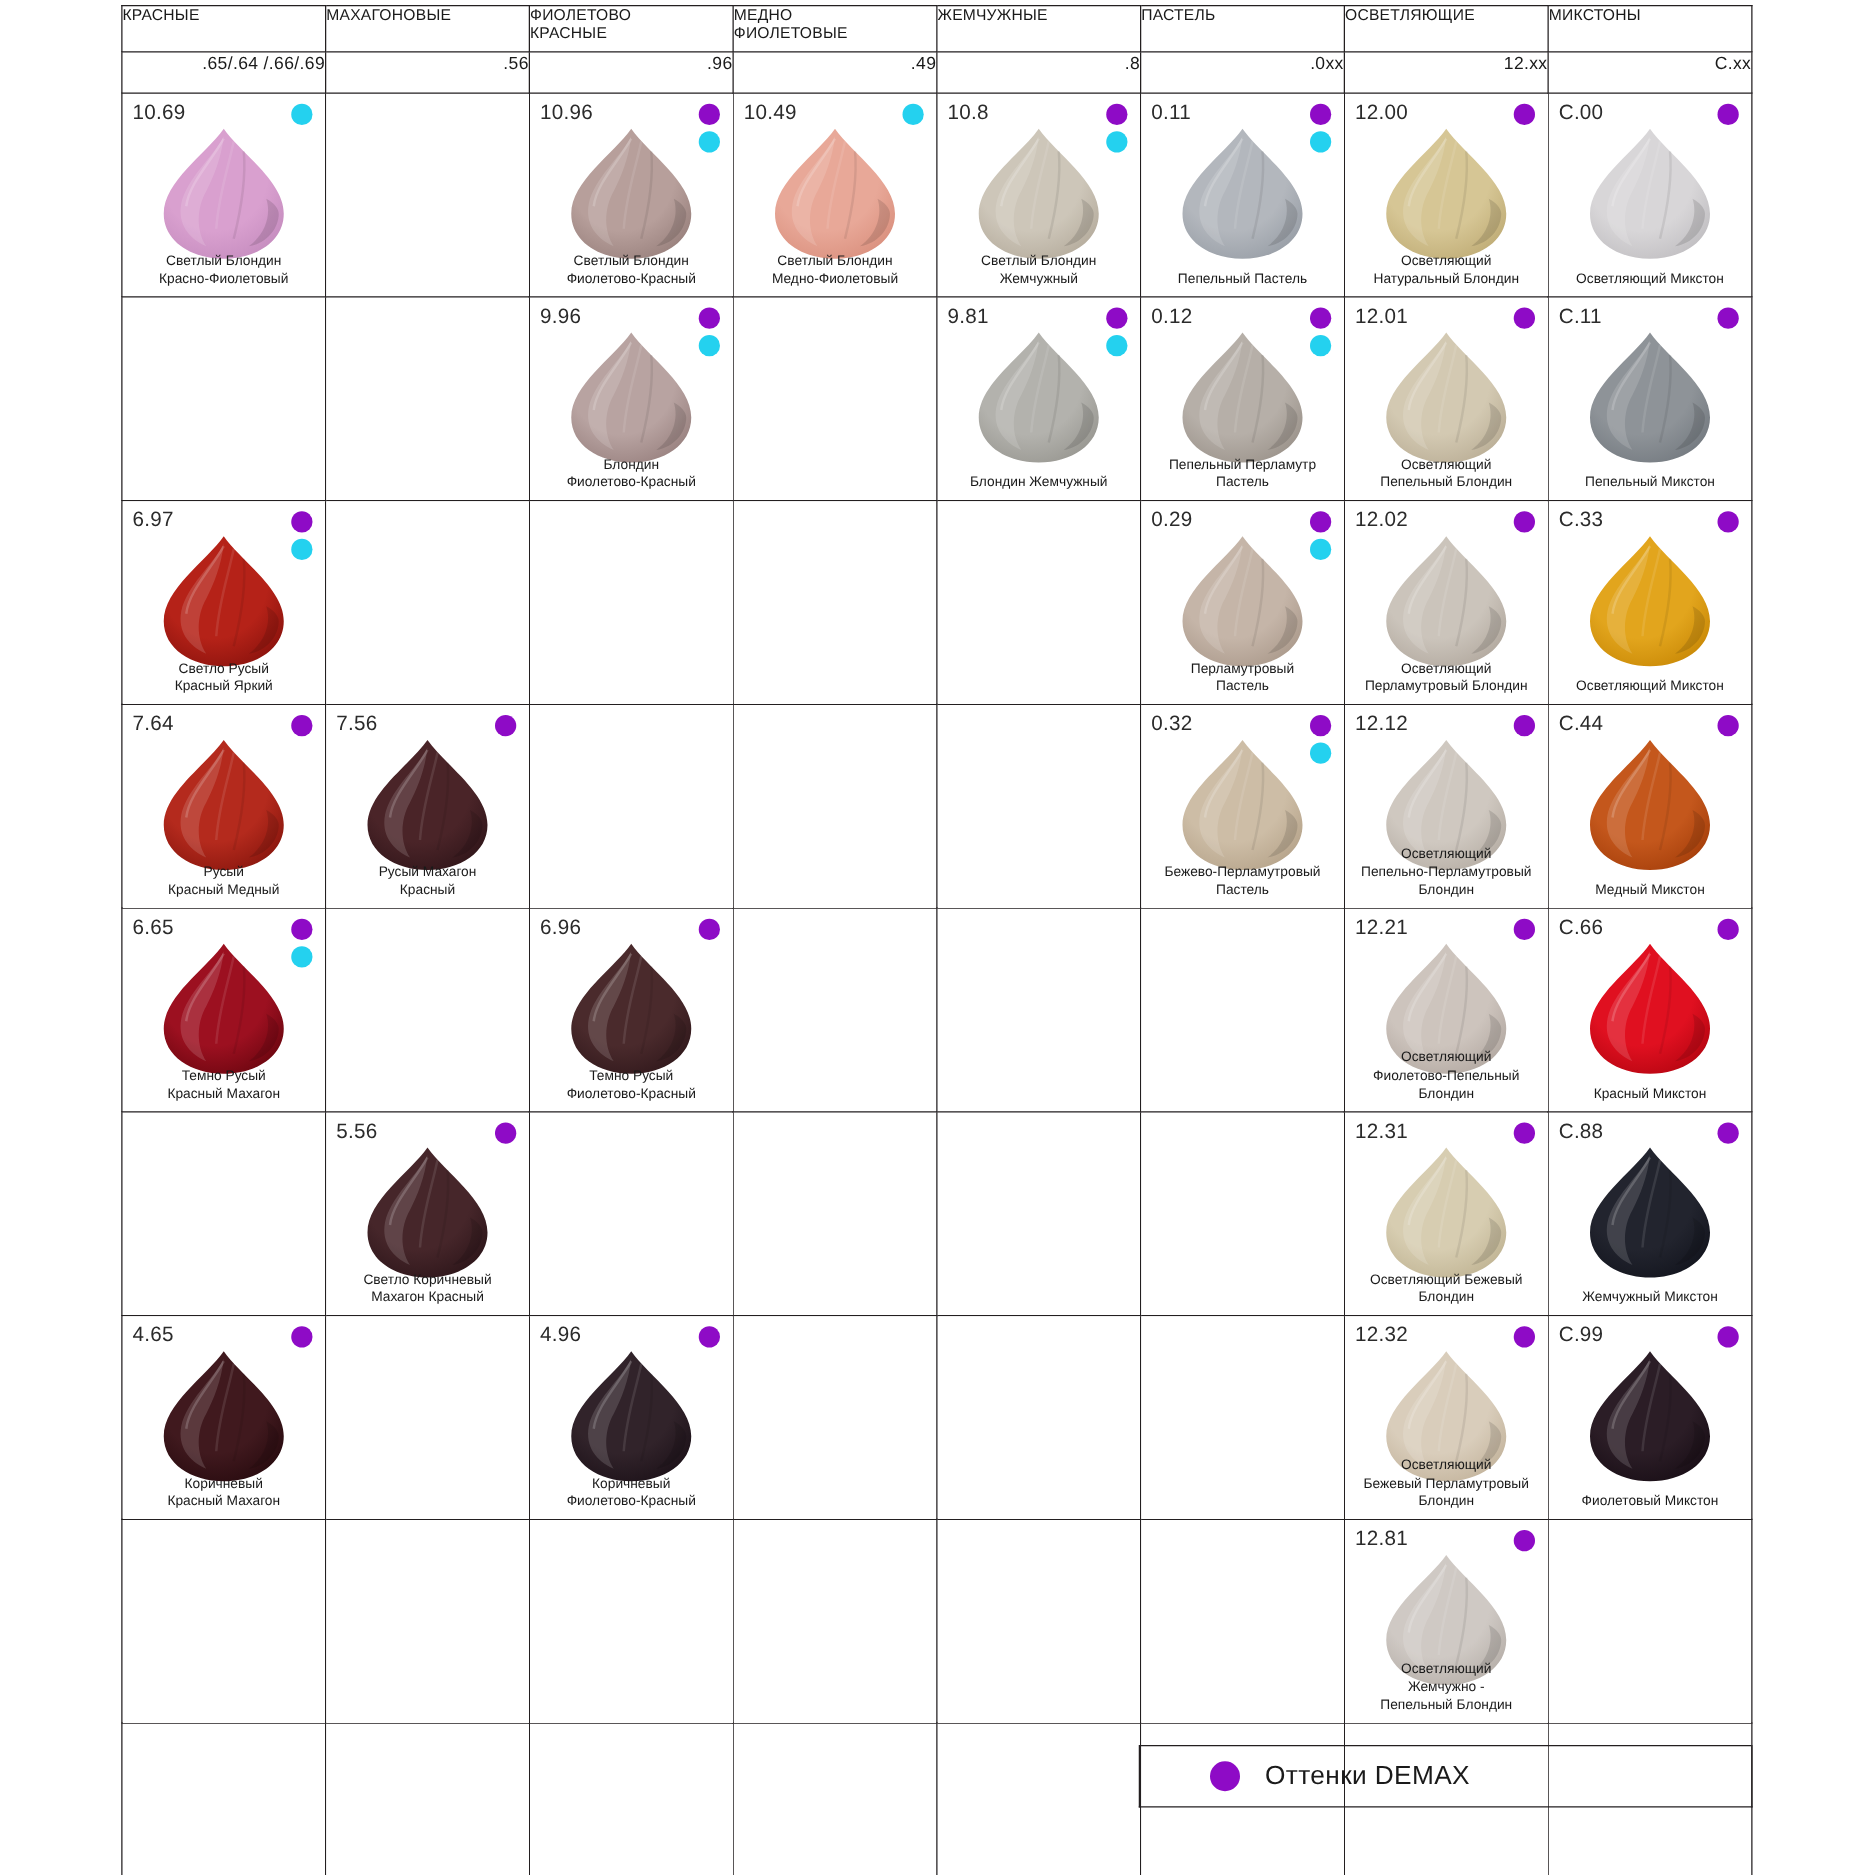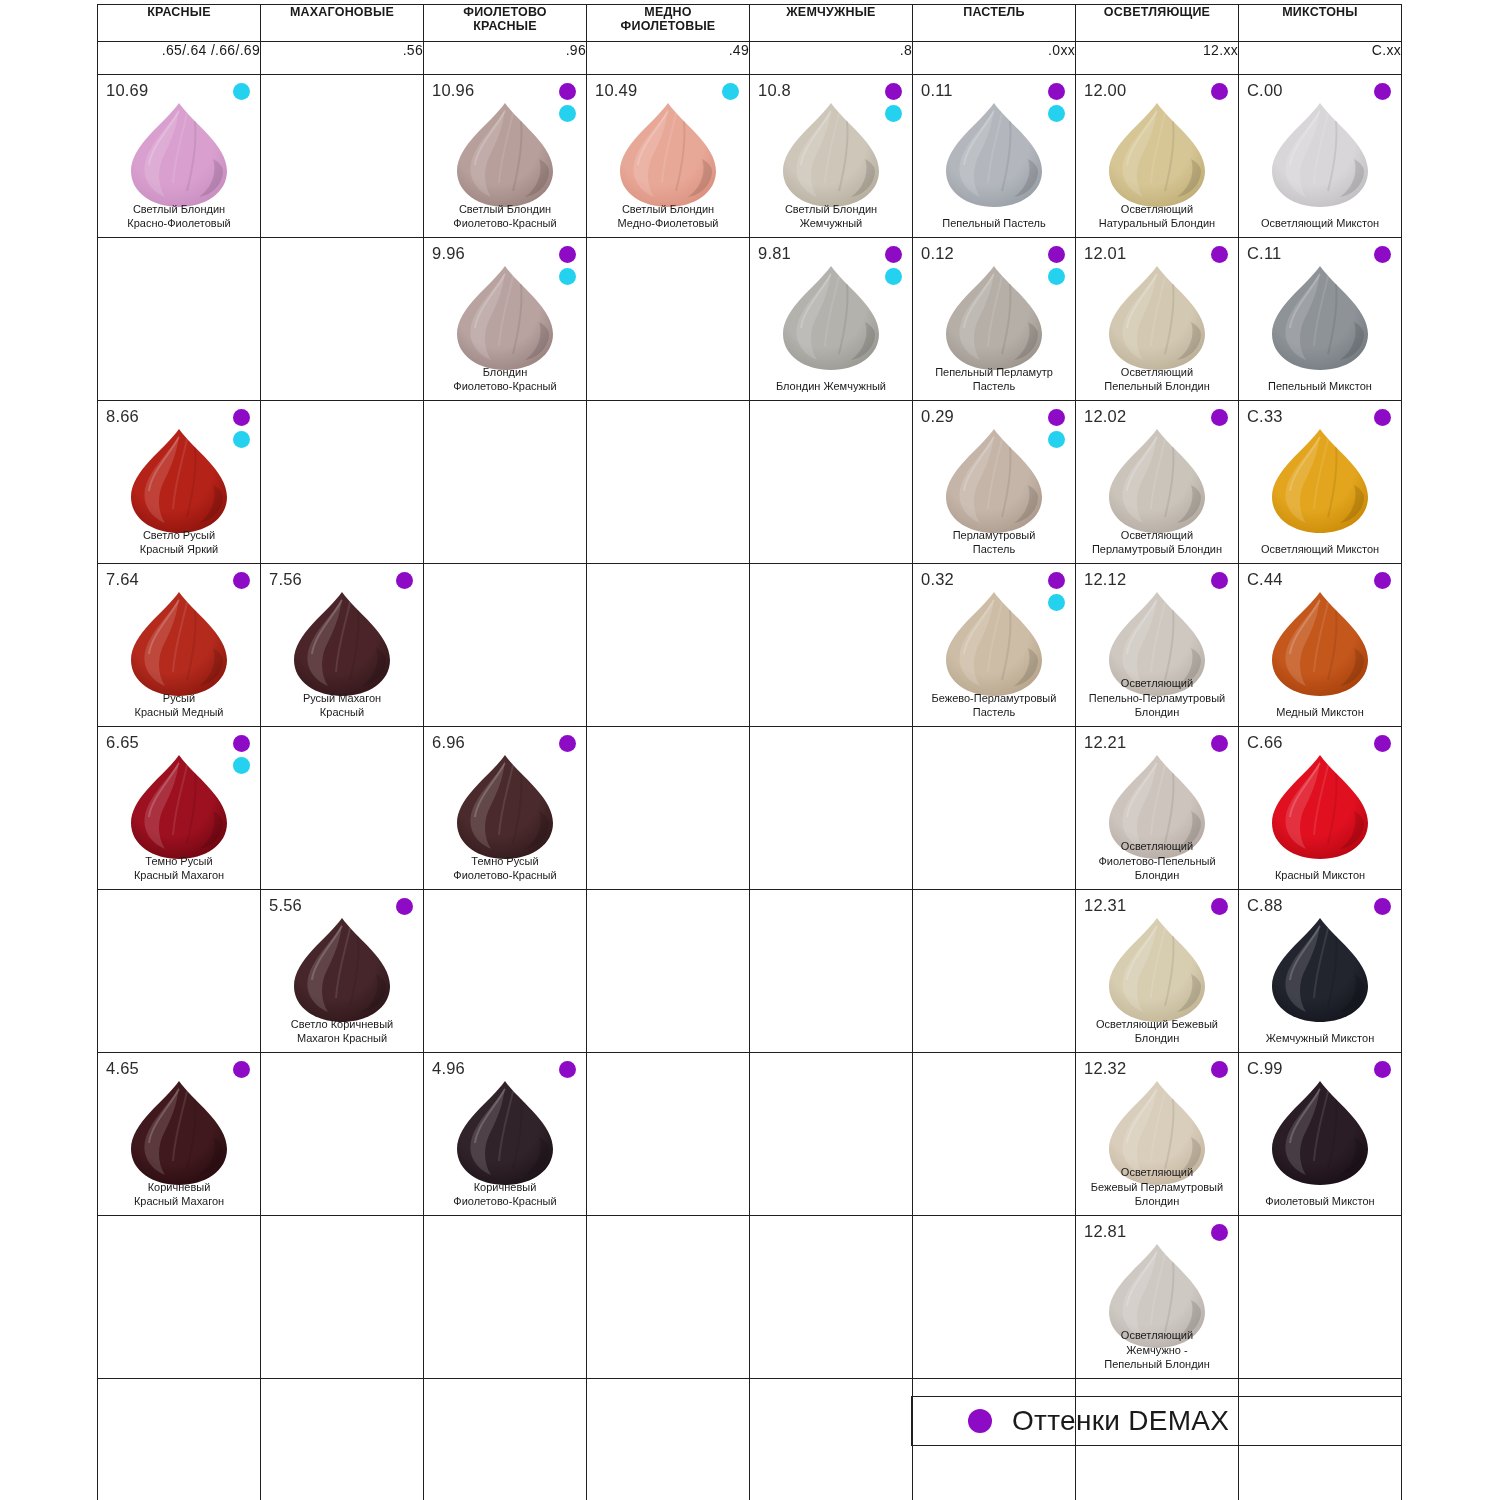--- a/index.html
+++ b/index.html
@@ -31,23 +31,23 @@
   table.grid col.c { width: 163px; }
   table.grid td, table.grid th {
     border: 1px solid #231f20;
     padding: 0;
     vertical-align: top;
     background: #ffffff;
   }
   th.hdr {
     height: 36px;
     font-size: 12.5px;
-    font-weight: bold;
+    font-weight: normal;
     letter-spacing: 0.2px;
-    text-align: center;
+    text-align: left;
     vertical-align: middle;
     line-height: 1.15;
     padding: 2px 4px;
   }
   td.sub {
     height: 32px;
     font-size: 14px;
     text-align: right;
     vertical-align: middle;
     letter-spacing: 0.3px;
@@ -124,21 +124,21 @@
     padding-left: 56px;
     box-sizing: border-box;
   }
   .legend-dot {
     width: 24px;
     height: 24px;
     border-radius: 50%;
     flex: 0 0 auto;
   }
   .legend-text {
-    font-size: 28px;
+    font-size: 21px;
     margin-left: 20px;
     letter-spacing: 0.3px;
   }
 </style>
 </head>
 <body>
 
 <div class="sheet">
   <table class="grid">
     <colgroup>
@@ -496,21 +496,21 @@
                   <path d="M74 20 C76 42 72 66 66 90" stroke="#000000" stroke-opacity="0.08" stroke-width="2" fill="none"></path>
                 </svg>
               </div>
               <div class="label">Пепельный Микстон</div>
             </div>
           </td>
         </tr>
         <tr>
           <td class="cell">
             <div class="cellinner">
-              <div class="code">8.66</div>
+              <div class="code">6.97</div>
               <div class="dots">
                 <span class="dot demax"></span>
                 <span class="dot mash"></span>
               </div>
               <div class="swatch">
                 <svg viewBox="0 0 116 108" xmlns="http://www.w3.org/2000/svg">
                   <defs>
                     <radialGradient id="g2_0" cx="42%" cy="34%" r="72%">
                       <stop offset="0%" stop-color="#b52218"></stop>
                       <stop offset="62%" stop-color="#b52218"></stop>

